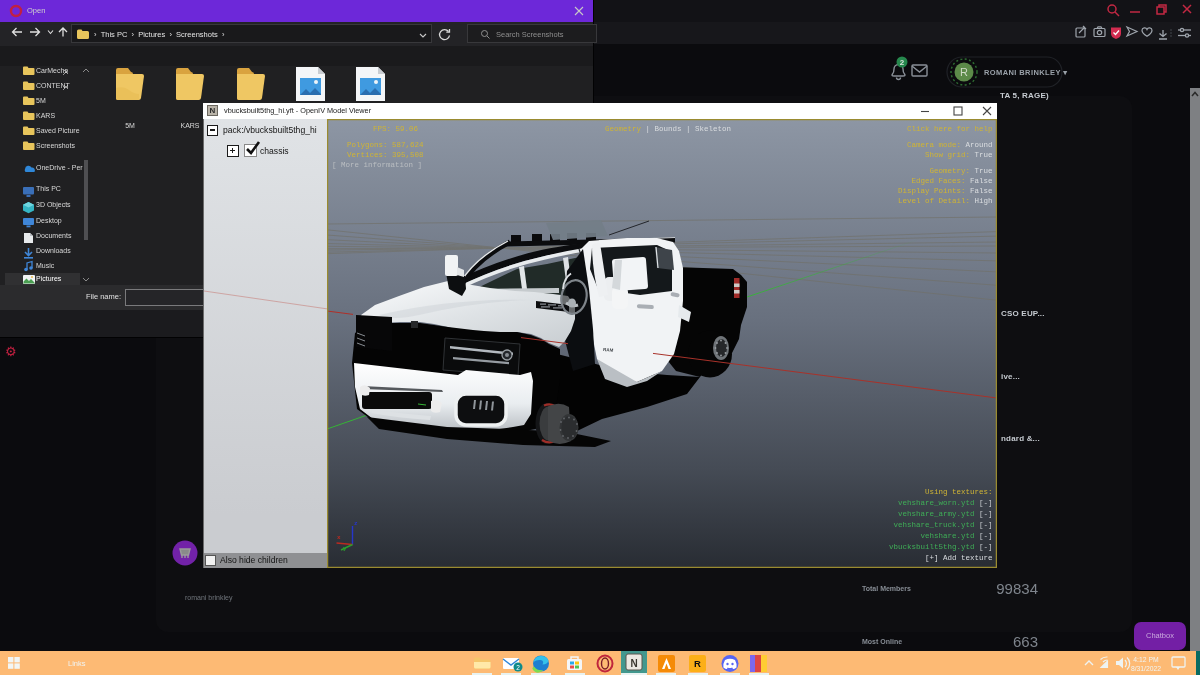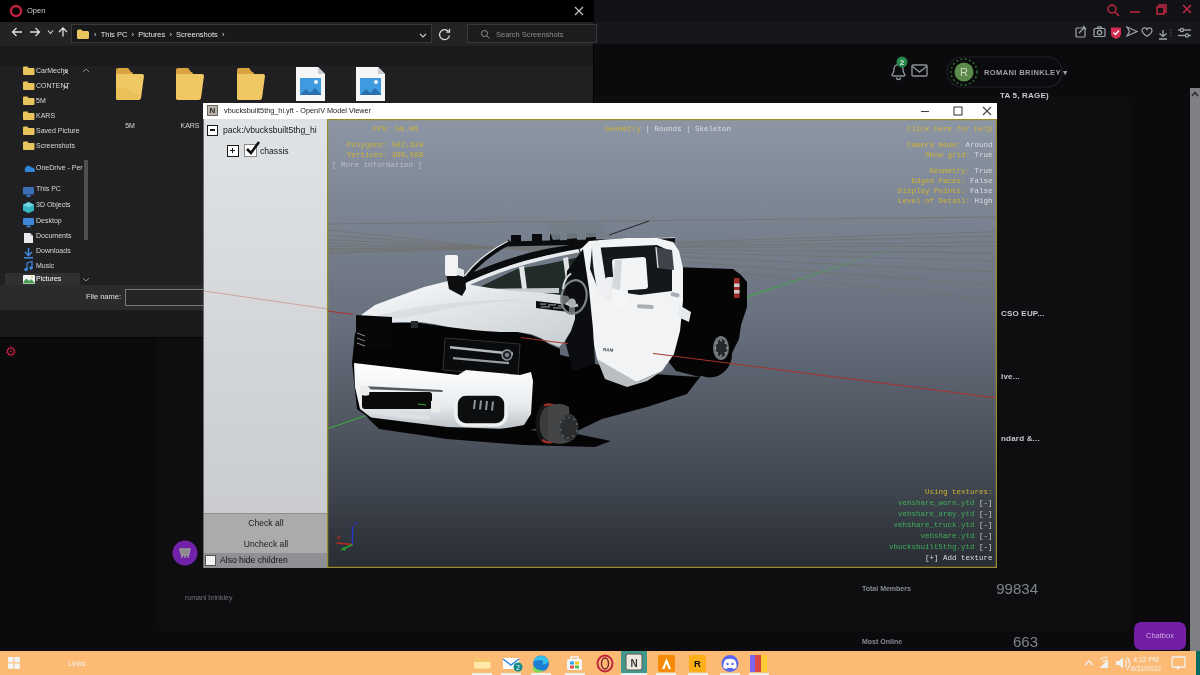--- a/index.html
+++ b/index.html
@@ -6,21 +6,21 @@
 .abs{position:absolute;}
 
 #btitle{left:0;top:0;width:1200px;height:22px;background:#121216;}
 #btools{left:0;top:22px;width:1200px;height:22px;background:#17171b;}
 #page{left:0;top:44px;width:1200px;height:607px;background:#0b0b0e;}
 #card{left:156px;top:52px;width:976px;height:536px;background:#0e0e11;border-radius:12px;}
 #bscroll{left:1190px;top:44px;width:10px;height:607px;background:#7e8083;}
 .frag{position:absolute;color:#c6cbd1;font-weight:bold;font-size:8px;letter-spacing:.2px;}
 
 #dlg{left:0;top:0;width:593px;height:337px;background:#1a1a1c;box-shadow:0 0 0 1px #020203;}
-#dtitle{left:0;top:0;width:593px;height:22px;background:#000000;}
+#dtitle{left:0;top:0;width:593px;height:22px;background:#6d28d9;}
 #daddr{left:0;top:22px;width:593px;height:24px;background:#232326;}
 #dtool{left:0;top:46px;width:593px;height:20px;background:#1e1e20;}
 #dbody{left:0;top:66px;width:593px;height:219px;background:#202022;}
 #dname{left:0;top:285px;width:593px;height:25px;background:#2b2b2d;}
 #dfoot{left:0;top:310px;width:593px;height:27px;background:#1b1b1e;}
 .crumb{color:#e4e4e4;font-size:7.5px;}
 .sideitem{position:absolute;color:#d8d8d8;font-size:7px;white-space:nowrap;}
 
 #oiv{left:203px;top:103px;width:794px;height:465px;background:#fff;}
 #otitle{left:0;top:0;width:794px;height:16px;background:#fff;}
@@ -267,24 +267,20 @@
   <div class="abs" style="left:19px;top:6px;color:#141414;font-size:8.6px;">pack:/vbucksbuilt5thg_hi</div>
   <div class="abs" style="left:23px;top:26px;width:12px;height:12px;background:#fff;border:1.5px solid #1a1a1a;box-sizing:border-box;">
           <div style="position:absolute;left:1.8px;top:3.6px;width:5px;height:1.5px;background:#1a1a1a;"></div>
           <div style="position:absolute;left:3.5px;top:1.8px;width:1.5px;height:5px;background:#1a1a1a;"></div>
         </div>
   <div class="abs" style="left:40px;top:25px;width:13px;height:13px;background:#fff;border:1px solid #888;box-sizing:border-box;"></div>
   <svg class="abs" style="left:40px;top:21px" width="17" height="17" viewBox="0 0 17 17">
           <path d="M3 9 l4 4 8 -11" stroke="#111" stroke-width="2.6" fill="none"></path>
         </svg>
   <div class="abs" style="left:56px;top:27px;color:#141414;font-size:8.6px;">chassis</div>
-  <div class="abs" style="left:0;top:394px;width:124px;height:40px;background:#ababab;border-top:1px solid #8e8e8e;">
-   <div style="text-align:center;color:#1c1c1c;font-size:8.6px;margin-top:4px;">Check all</div>
-   <div style="text-align:center;color:#1c1c1c;font-size:8.6px;margin-top:11px;">Uncheck all</div>
-  </div>
   <div class="abs" style="left:0;top:434px;width:124px;height:15px;background:#8f9093;">
    <div class="abs" style="left:1px;top:1.5px;width:11px;height:11px;background:#f2f2f2;border:1px solid #555;box-sizing:border-box;"></div>
    <div class="abs" style="left:16px;top:2px;color:#141414;font-size:8.6px;">Also hide children</div>
   </div>
  </div>
  <div class="abs" id="oview">
   <svg width="670" height="449" viewBox="0 0 670 449">
    <defs>
     <linearGradient id="vg" x1="0" y1="0" x2="0" y2="1">
      <stop offset="0" stop-color="#8d96a4"></stop>

